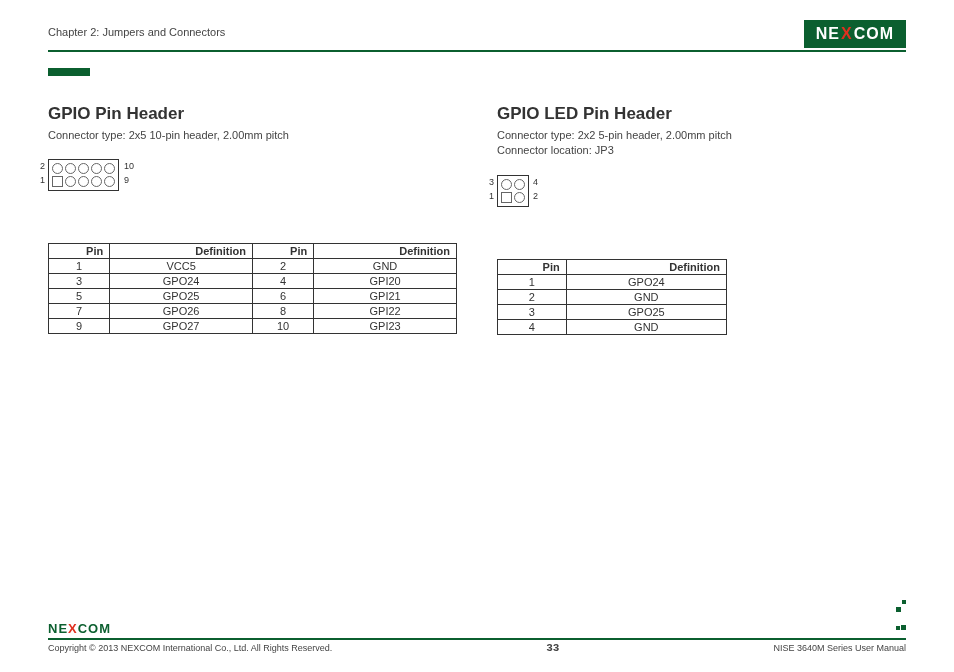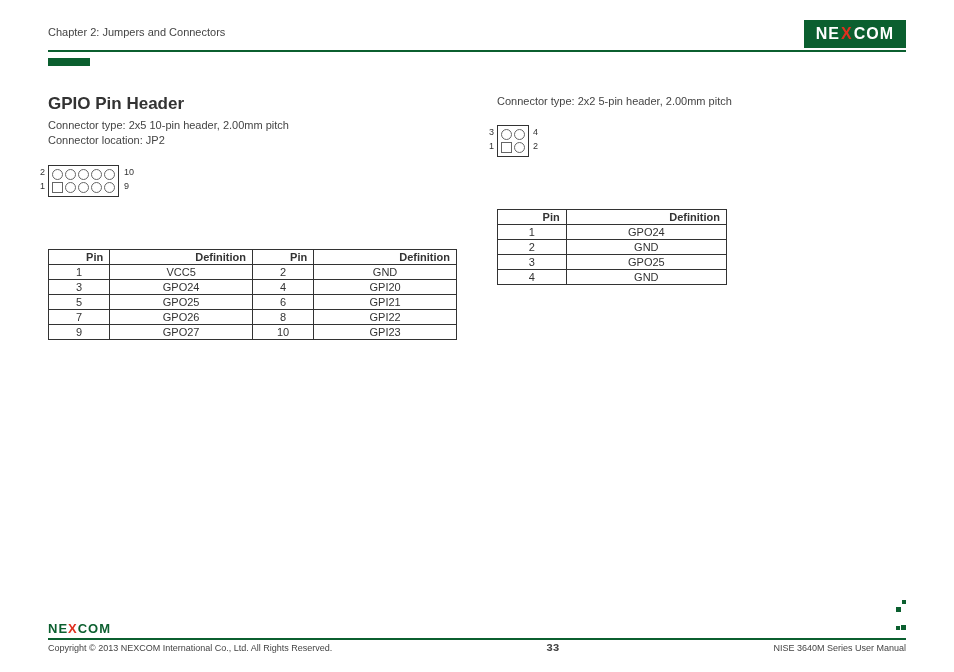--- a/index.html
+++ b/index.html
@@ -13,21 +13,21 @@
   }
   .page {
     padding: 20px 48px 0 48px;
   }
   .header-row {
     display: flex;
     justify-content: space-between;
     align-items: flex-start;
     border-bottom: 2px solid #0b5f2f;
     padding-bottom: 2px;
-    margin-bottom: 6px;
+    margin-bottom: 16px;
   }
   .chapter-title {
     font-size: 11px;
     color: #444;
     padding-top: 6px;
   }
   .logo {
     background: #0b5f2f;
     color: #fff;
     font-weight: bold;
@@ -173,21 +173,20 @@
     </div>
   </div>
   <div class="accent-bar"></div>
 
   <div class="columns">
 
     <div class="col">
       <h2 class="section-title">GPIO Pin Header</h2>
       <div class="conn-info">
         <div>Connector type: 2x5 10-pin header, 2.00mm pitch</div>
-        <div>Connector location: JP2</div>
       </div>
 
       <div class="pin-diagram" style="width:110px;">
         <span class="pin-label-l" style="left:-8px; top:2px;">2</span>
         <span class="pin-label-l" style="left:-8px; top:16px;">1</span>
         <div class="pin-box">
           <div class="pin-row">
             <div class="pin"></div>
             <div class="pin"></div>
             <div class="pin"></div>
@@ -244,22 +243,24 @@
               <td>9</td>
               <td>GPO27</td>
               <td>10</td>
               <td>GPI23</td>
             </tr>
           </tbody>
       </table>
     </div>
 
     <div class="col">
+      <h2 class="section-title">GPIO LED Pin Header</h2>
       <div class="conn-info">
         <div>Connector type: 2x2 5-pin header, 2.00mm pitch</div>
+        <div>Connector location: JP3</div>
       </div>
 
       <div class="pin-diagram" style="width:60px;">
         <span class="pin-label-l" style="left:-8px; top:2px;">3</span>
         <span class="pin-label-l" style="left:-8px; top:16px;">1</span>
         <div class="pin-box">
           <div class="pin-row">
             <div class="pin"></div>
             <div class="pin"></div>
           </div>

